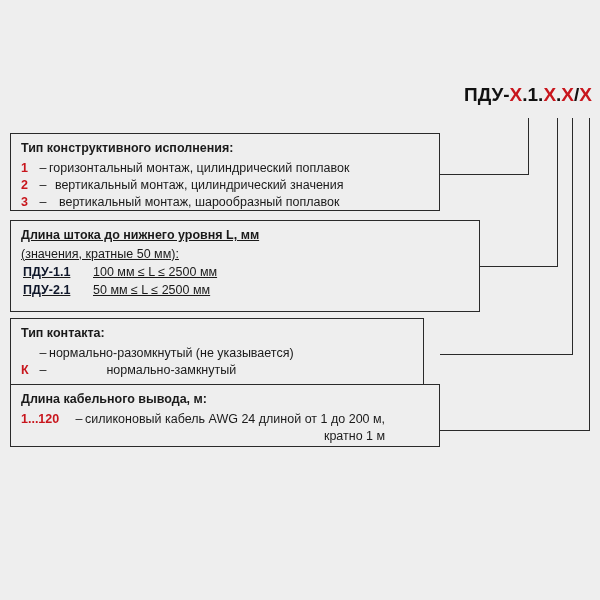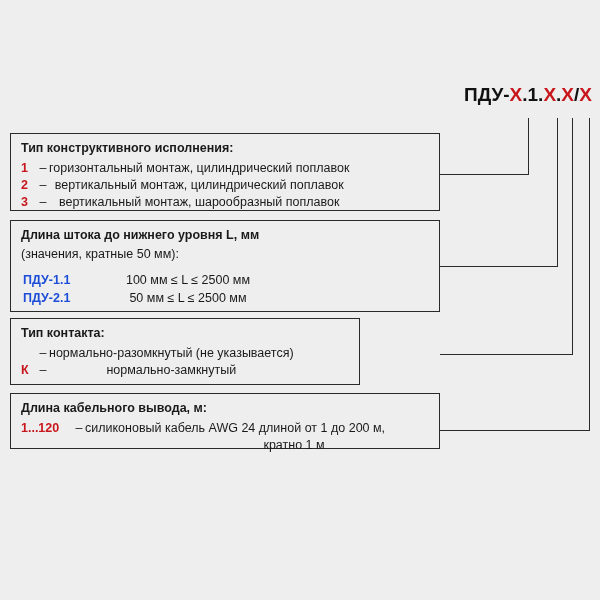--- a/index.html
+++ b/index.html
@@ -61,59 +61,59 @@
   .box-title {
     font-size: 12.5px;
     font-weight: bold;
     line-height: 1.25;
     margin-bottom: 3px;
   }
   .box-subtitle {
     font-size: 12.5px;
     font-weight: normal;
     line-height: 1.25;
-    margin-bottom: 10px;
+    margin-bottom: 2px;
   }
   table.rows {
     border-collapse: collapse;
     font-size: 12.5px;
   }
   table.rows td {
     padding: 0 0 1px 0;
     vertical-align: top;
     line-height: 1.3;
     white-space: nowrap;
   }
   td.key {
     font-weight: bold;
     color: #c8161d;
     text-align: left;
     padding-right: 6px;
     width: 16px;
   }
   td.key-wide {
     font-weight: bold;
-    color: #1d4ed8;
+    color: #0f172a;
     text-align: left;
     padding-right: 6px;
   }
   td.dash {
     text-align: center;
     padding-right: 7px;
     width: 12px;
     color: #1a1a1a;
   }
   td.val {
     text-align: center;
   }
   td.val-right {
-    text-align: center;
+    text-align: left;
   }
   td.val-center {
-    text-align: center;
+    text-align: right;
   }
 </style>
 </head>
 <body>
 
 <div id="root">
 
   <div class="code-line">
     <span class="blk">ПДУ-</span><span class="red">Х</span><span class="blk">.1.</span><span class="red">Х</span><span class="blk">.</span><span class="red">Х</span><span class="blk">/</span><span class="red">Х</span>
   </div>
@@ -135,67 +135,67 @@
     <table class="rows">
       <tbody>
           <tr>
         <td class="key">1</td>
         <td class="dash">–</td>
         <td class="val">горизонтальный монтаж, цилиндрический поплавок</td>
       </tr>
       <tr>
         <td class="key">2</td>
         <td class="dash">–</td>
-        <td class="val">вертикальный монтаж, цилиндрический поплавок</td>
+        <td class="val">вертикальный монтаж, цилиндрический значения</td>
       </tr>
       <tr>
         <td class="key">3</td>
         <td class="dash">–</td>
         <td class="val">вертикальный монтаж, шарообразный поплавок</td>
       </tr>
     </tbody>
       </table>
   </div>
 
-  <div class="box" style="left:10px; top:220px; width:430px; height:92px;">
+  <div class="box" style="left:10px; top:220px; width:470px; height:92px;text-decoration:underline;">
     <div class="box-title">Длина штока до нижнего уровня L, мм</div>
     <div class="box-subtitle">(значения, кратные 50 мм):</div>
     <table class="rows" style="margin-left:2px;">
       <tbody>
           <tr>
         <td class="key-wide" style="width:70px;">ПДУ-1.1</td>
         <td class="val-right" style="width:190px;">100 мм ≤ L ≤ 2500 мм</td>
       </tr>
       <tr>
         <td class="key-wide">ПДУ-2.1</td>
         <td class="val-right">50 мм ≤ L ≤ 2500 мм</td>
       </tr>
     </tbody>
       </table>
   </div>
 
-  <div class="box" style="left:10px; top:318px; width:350px; height:67px;">
+  <div class="box" style="left:10px; top:318px; width:414px; height:67px;">
     <div class="box-title">Тип контакта:</div>
     <table class="rows">
       <tbody>
           <tr>
         <td class="key"></td>
         <td class="dash">–</td>
         <td class="val">нормально-разомкнутый (не указывается)</td>
       </tr>
       <tr>
         <td class="key">К</td>
         <td class="dash">–</td>
         <td class="val">нормально-замкнутый</td>
       </tr>
     </tbody>
       </table>
   </div>
 
-  <div class="box" style="left:10px; top:393px; width:430px; height:56px;">
+  <div class="box" style="left:10px; top:384px; width:430px; height:63px;">
     <div class="box-title">Длина кабельного вывода, м:</div>
     <table class="rows">
       <tbody>
           <tr>
         <td class="key" style="width:52px;">1...120</td>
         <td class="dash">–</td>
         <td class="val">силиконовый кабель AWG 24 длиной от 1 до 200 м,</td>
       </tr>
       <tr>
         <td class="key"></td>

